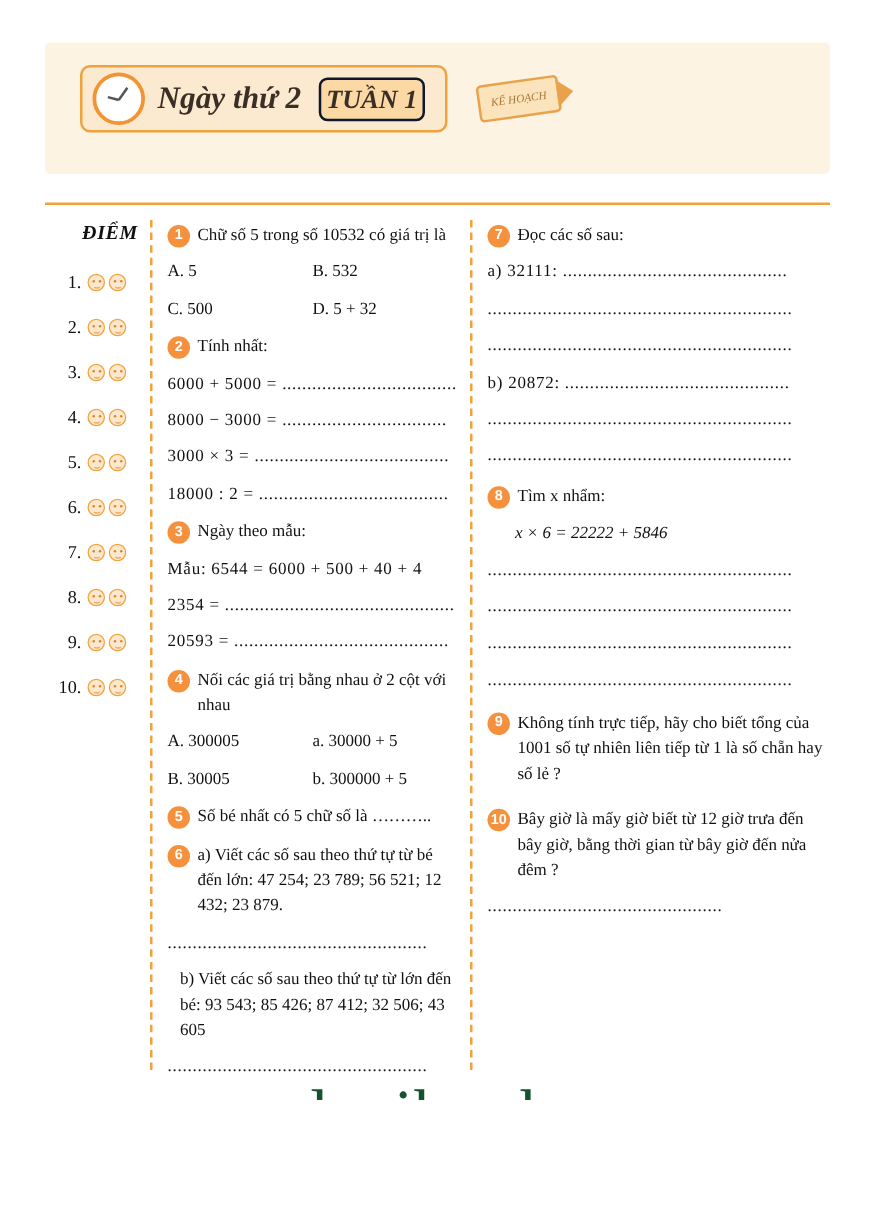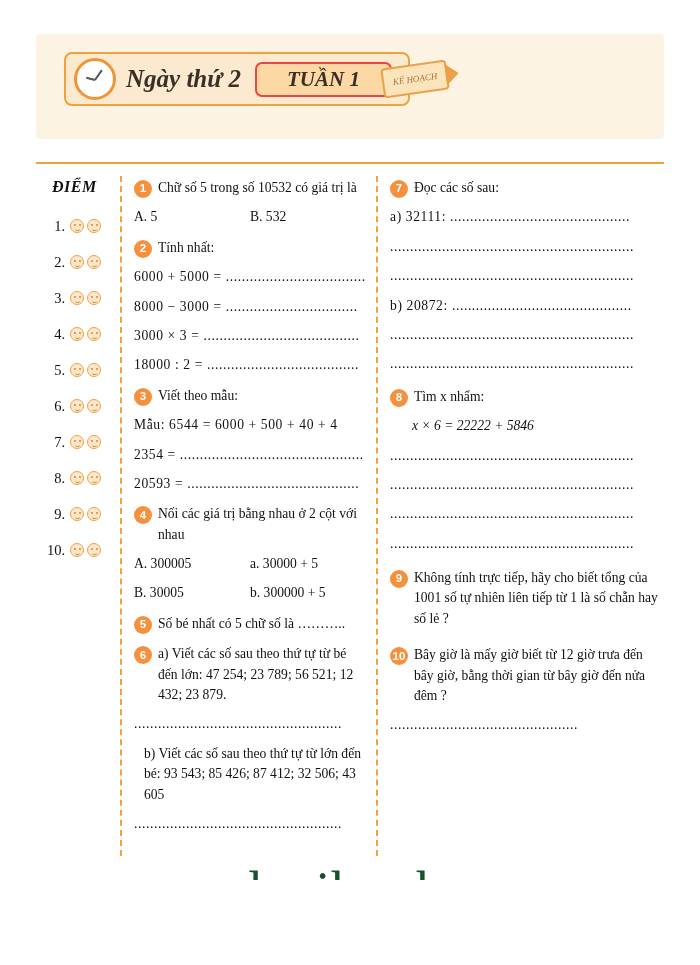--- a/index.html
+++ b/index.html
@@ -57,23 +57,23 @@
   .day-title {
     font-size: 25px;
     color: #3a2f26;
     font-style: italic;
     font-weight: bold;
     white-space: nowrap;
   }
   .week-chip {
     margin-left: 14px;
     background: #fbd8a4;
-    border: 2px solid #ef4444;
+    border: 2px solid #0f172a;
     border-radius: 7px;
-    padding: 3px 30px;
+    padding: 3px 4px;
     font-size: 21px;
     font-style: italic;
     font-weight: bold;
     color: #3a2f26;
     white-space: nowrap;
   }
   .pencil-tag {
     position: absolute;
     left: 382px; top: 64px;
     width: 66px; height: 30px;
@@ -112,20 +112,21 @@
   }
   
   .col-diem {
     position: absolute;
     left: 44px; top: 178px; width: 80px;
   }
   .diem-title {
     font-size: 16px; font-weight: bold; font-style: italic;
     color: #111; letter-spacing: .5px; margin-bottom: 12px;
     padding-left: 8px;
+    text-align: center;
   }
   .diem-row {
     display: flex; align-items: center;
     height: 36px;
     font-size: 14.5px; color: #111;
   }
   .diem-num { width: 26px; text-align: right; padding-right: 5px; }
   .smiley {
     width: 14px; height: 14px; border-radius: 50%;
     border: 1.5px solid #f0a23c; background: #fde8cd;
@@ -312,33 +313,37 @@
   <div class="col-mid">
 
     <div class="q">
       <span class="qnum">1</span>
       <span class="qtext">Chữ số 5 trong số 10532 có giá trị là</span>
     </div>
     <div class="two-col blk">
       <div>A. 5</div>
       <div>B. 532</div>
     </div>
+    <div class="two-col blk">
+      <div>C. 500</div>
+      <div>D. 5 + 32</div>
+    </div>
 
     <div class="q" style="margin-top:10px">
       <span class="qnum">2</span>
       <span class="qtext">Tính nhất:</span>
     </div>
     <div class="dotline">6000 + 5000 = ...................................</div>
     <div class="dotline">8000 − 3000 = .................................</div>
     <div class="dotline">3000 × 3 = .......................................</div>
     <div class="dotline">18000 : 2 = ......................................</div>
 
     <div class="q" style="margin-top:10px">
       <span class="qnum">3</span>
-      <span class="qtext">Viết theo mẫu:</span>
+      <span class="qtext">Ngày theo mẫu:</span>
     </div>
     <div class="dotline">Mẫu: 6544 = 6000 + 500 + 40 + 4</div>
     <div class="dotline">2354 = ..............................................</div>
     <div class="dotline">20593 =  ...........................................</div>
 
     <div class="q" style="margin-top:10px">
       <span class="qnum">4</span>
       <span class="qtext">Nối các giá trị bằng nhau ở 2 cột với nhau</span>
     </div>
     <div class="two-col blk">

